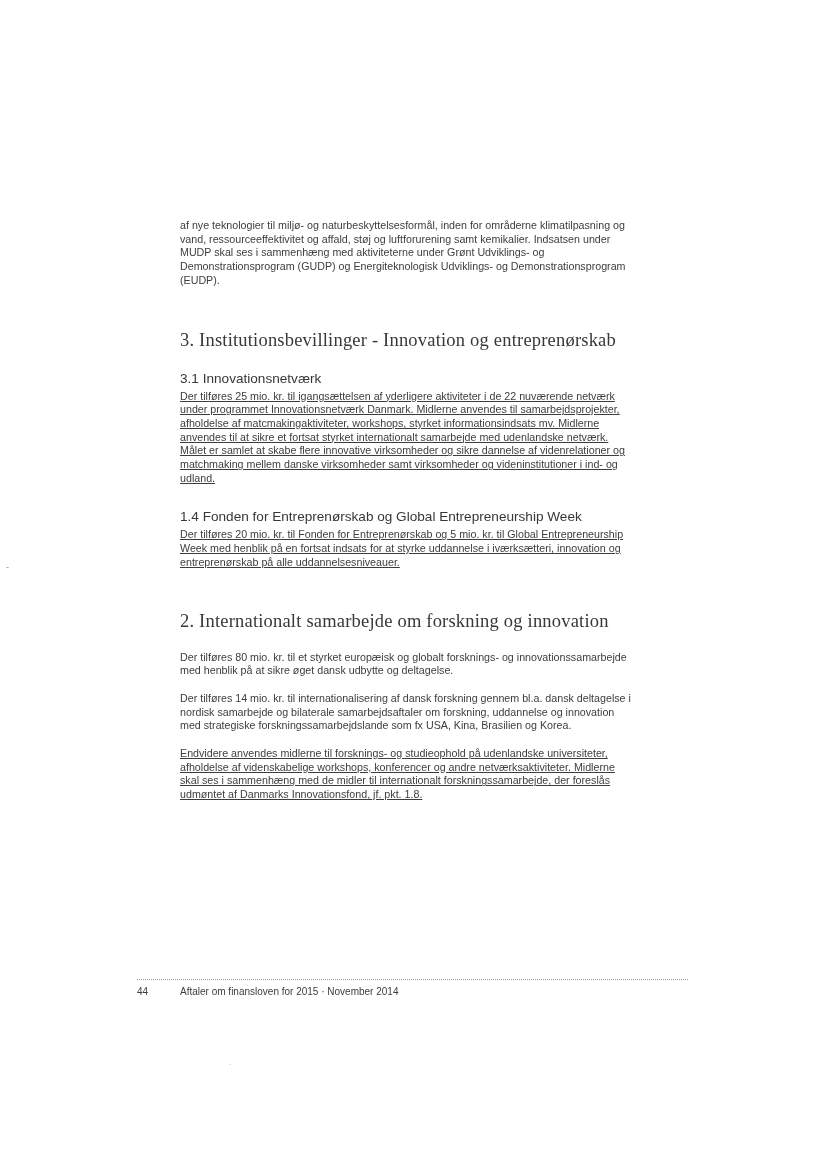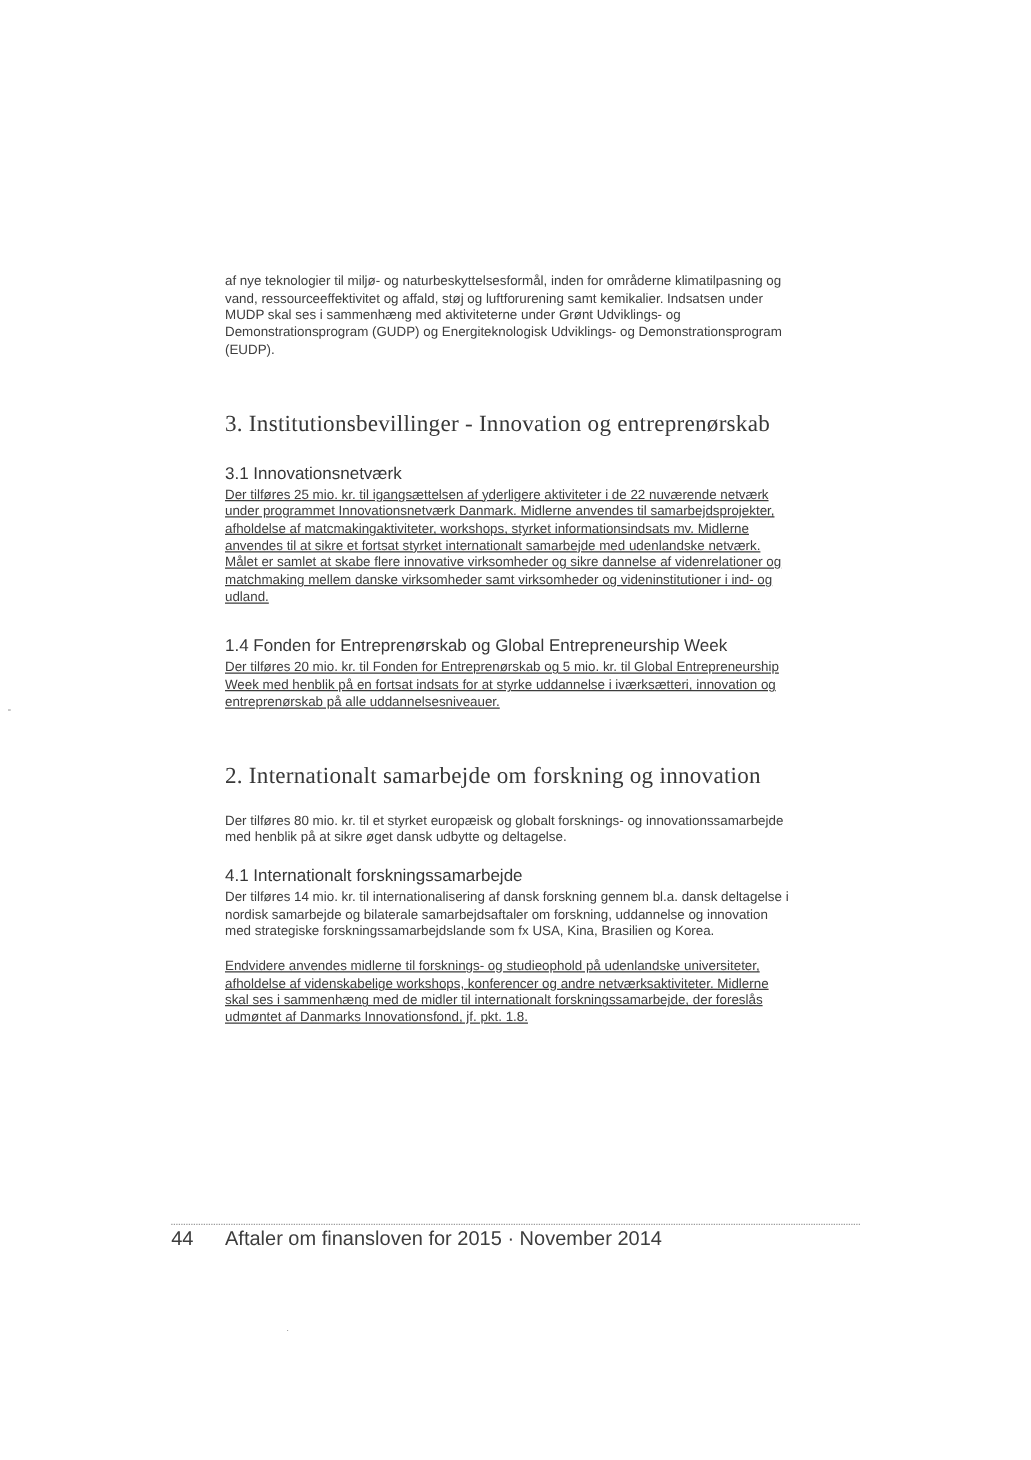--- a/index.html
+++ b/index.html
@@ -45,21 +45,21 @@
   .para-group p.body:last-child { margin-bottom: 0; text-decoration: underline; }
   .footer {
     position: absolute;
     left: 137px;
     top: 979px;
     width: 551px;
     border-top: 1px dotted #9a9a9a;
     padding-top: 6px;
     display: flex;
     align-items: baseline;
-    font-size: 16px;
+    font-size: 10px;
     line-height: 12px;
     color: #3d3d3d;
   }
   .footer .page-num {
     display: inline-block;
     width: 43px;
     flex: 0 0 43px;
   }
   .artifact {
     position: absolute;
@@ -91,21 +91,20 @@
 
     <h2 class="sub-heading spaced">1.4 Fonden for Entreprenørskab og Global Entrepreneurship Week</h2>
     <div class="para-group">
       <p class="body">Der tilføres 20 mio. kr. til Fonden for Entreprenørskab og 5 mio. kr. til Global Entrepreneurship Week med henblik på en fortsat indsats for at styrke uddannelse i iværksætteri, innovation og entreprenørskab på alle uddannelsesniveauer.</p>
     </div>
 
     <h1 class="doc-heading">2. Internationalt samarbejde om forskning og innovation</h1>
 
     <p class="body">Der tilføres 80 mio. kr. til et styrket europæisk og globalt forsknings- og innovationssamarbejde med henblik på at sikre øget dansk udbytte og deltagelse.</p>
 
-    <h2 class="sub-heading">4.1 Internationalt forskningssamarbejde</h2>
     <div class="para-group">
       <p class="body">Der tilføres 14 mio. kr. til internationalisering af dansk forskning gennem bl.a. dansk deltagelse i nordisk samarbejde og bilaterale samarbejdsaftaler om forskning, uddannelse og innovation med strategiske forskningssamarbejdslande som fx USA, Kina, Brasilien og Korea.</p>
       <p class="body">Endvidere anvendes midlerne til forsknings- og studieophold på udenlandske universiteter, afholdelse af videnskabelige workshops, konferencer og andre netværksaktiviteter. Midlerne skal ses i sammenhæng med de midler til internationalt forskningssamarbejde, der foreslås udmøntet af Danmarks Innovationsfond, jf. pkt. 1.8.</p>
     </div>
 
   </div>
 
   <div class="footer">
     <span class="page-num">44</span>
     <span class="footer-text">Aftaler om finansloven for 2015 · November 2014</span>

